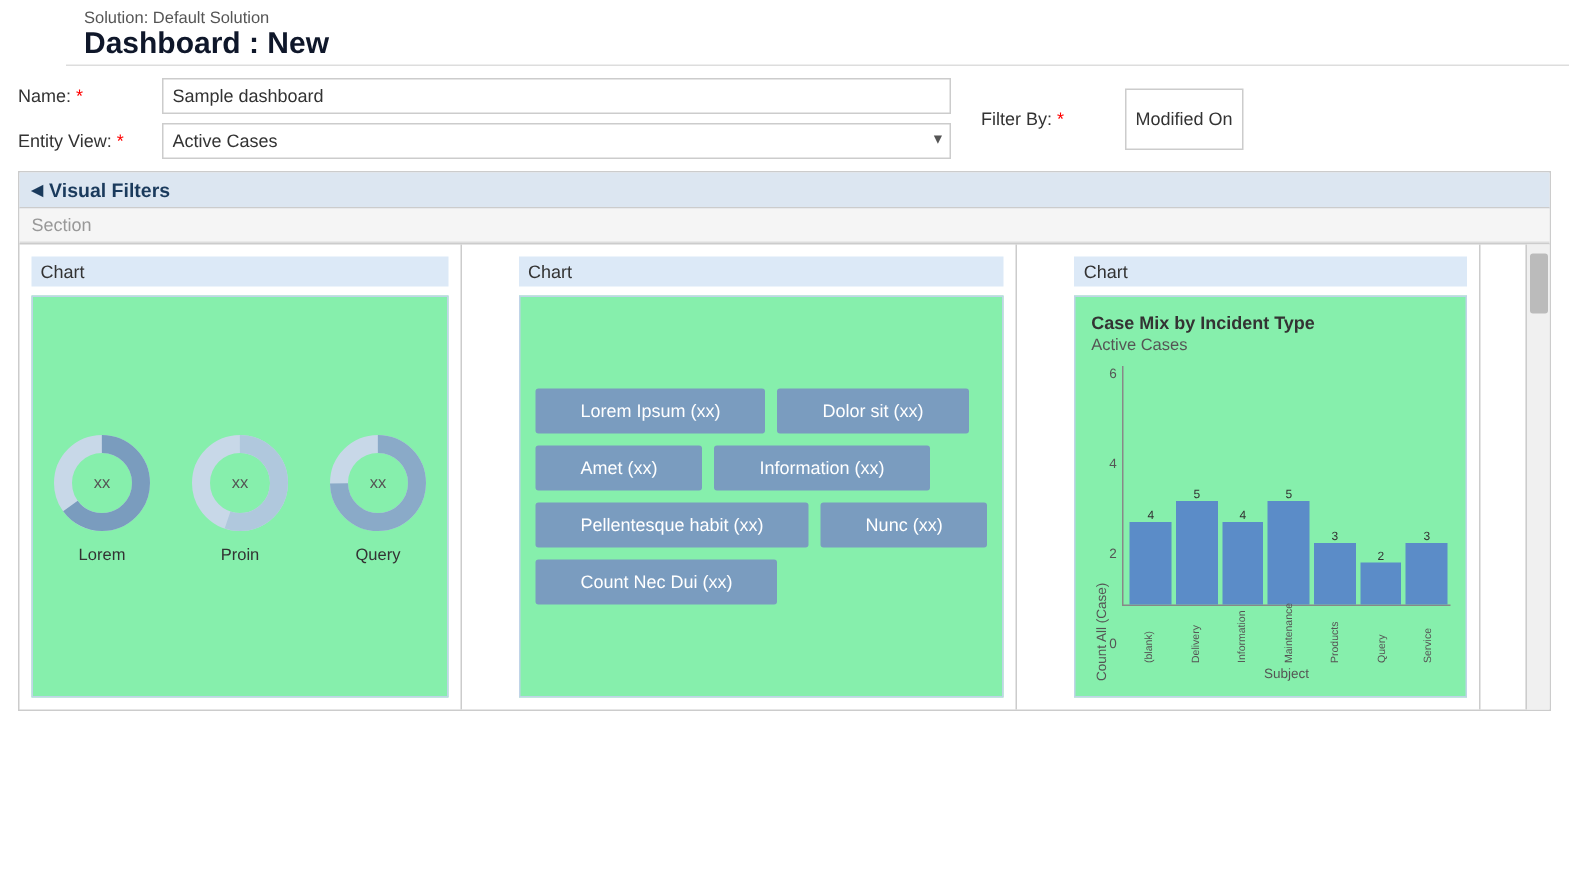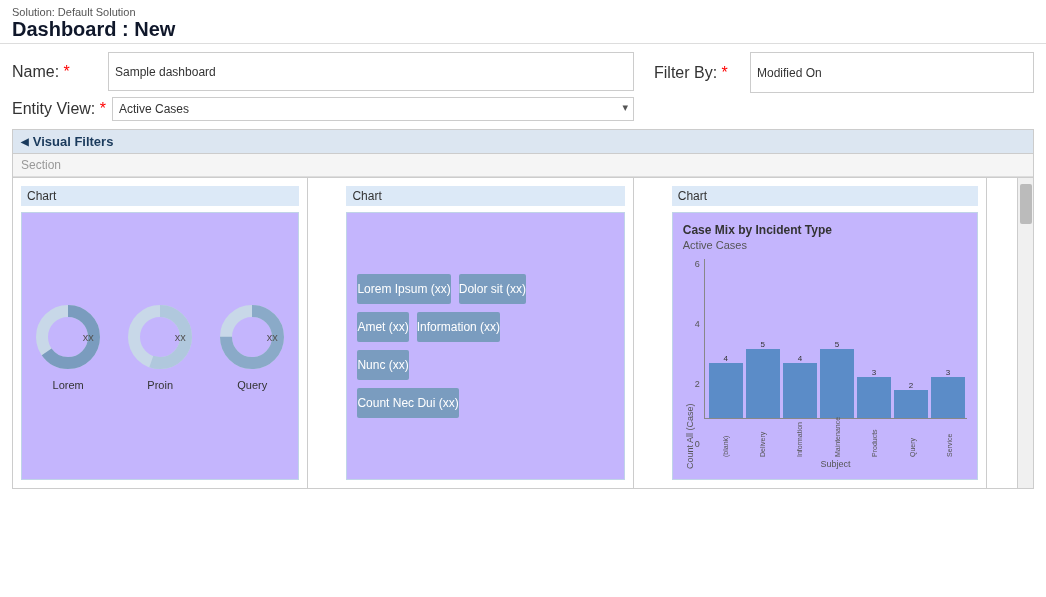--- a/index.html
+++ b/index.html
@@ -1,53 +1,53 @@
 <!DOCTYPE html>
 <html><head>
   <meta charset="utf-8">
   <style>
     * { box-sizing: border-box; margin: 0; padding: 0; }
     body { font-family: 'Segoe UI', Tahoma, Geneva, Verdana, sans-serif; font-size: 13px; background: #fff; color: #333; }
 
-    .top-bar { padding: 6px 12px 2px 12px; border-bottom: 1px solid #ddd; }
+    .top-bar { padding: 6px 12px 2px 12px; border-bottom: 1px solid #ddd; margin-left: 44px; }
     .solution-label { font-size: 11px; color: #555; }
     .page-title { font-size: 20px; font-weight: bold; color: #0f172a; }
 
     .form-area { padding: 8px 12px; display: flex; gap: 20px; }
     .form-left { flex: 1; display: flex; flex-direction: column; gap: 6px; }
-    .form-right { flex: 0 0 380px; display: flex; flex-direction: column; gap: 6px; }
+    .form-right { flex: 0 0 380px; display: flex; flex-direction: row; gap: 6px; }
 
     .form-row { display: flex; align-items: center; gap: 6px; }
-    .form-label { font-size: 16px; color: #333; white-space: nowrap; min-width: 90px; }
+    .form-label { font-size: 12px; color: #333; white-space: nowrap; min-width: 90px; }
     .required { color: red; }
-    .form-input { height: 39px; border: 1px solid #ccc; padding: 2px 6px; font-size: 12px; color: #333; background: #fff; flex: 1; }
+    .form-input { height: 24px; border: 1px solid #ccc; padding: 2px 6px; font-size: 12px; color: #333; background: #fff; flex: 1; }
     .form-select-wrap { position: relative; flex: 1; }
     .form-select-wrap select { width: 100%; height: 24px; border: 1px solid #ccc; padding: 2px 6px; font-size: 12px; color: #333; background: #fff; appearance: none; }
     .form-select-wrap::after { content: '▾'; position: absolute; right: 6px; top: 4px; font-size: 11px; pointer-events: none; color: #555; }
     .form-value { height: 41px; border: 1px solid #ccc; padding: 2px 6px; font-size: 12px; background: #fff; flex: 1; display: flex; align-items: center; }
 
     .visual-filters-section { margin: 0 12px; border: 1px solid #ccc; }
     .visual-filters-header { background: #dce6f1; padding: 4px 8px; display: flex; align-items: center; gap: 4px; font-size: 13px; font-weight: 600; color: #1a3a5c; border-bottom: 1px solid #ccc; }
     .collapse-icon { font-size: 10px; color: #1a3a5c; }
 
     .section-label { padding: 4px 8px; color: #999; font-size: 12px; background: #f5f5f5; border-bottom: 1px solid #ddd; }
     .chart-panel { flex: 1; border-right: 1px solid #ccc; padding: 8px; display: flex; flex-direction: column; }
     .chart-panel:last-child { border-right: none; }
     .chart-title { font-size: 12px; color: #333; margin-bottom: 6px; background: #dce9f7; padding: 3px 6px; }
 
-    .chart-inner { flex: 1; border: 1px solid #c0d4e8; background: #c4b5fd; display: flex; align-items: center; justify-content: center; padding: 10px; }
+    .chart-inner { flex: 1; border: 1px solid #c0d4e8; background: #86efac; display: flex; align-items: center; justify-content: center; padding: 10px; }
 
     
     .donuts-container { display: flex; flex-direction: column; align-items: center; justify-content: center; width: 100%; }
     .donuts-row { display: flex; gap: 20px; justify-content: center; }
     .donut-item { display: flex; flex-direction: column; align-items: center; gap: 6px; }
     .donut-wrap { position: relative; width: 72px; height: 72px; }
-    .donut-label-center { position: absolute; top: 50%; left: 50%; transform: translate(-50%, -50%); font-size: 11px; color: #555; margin-left: 20px; }
+    .donut-label-center { position: absolute; top: 50%; left: 50%; transform: translate(-50%, -50%); font-size: 11px; color: #555; }
     .donut-caption { font-size: 11px; color: #333; text-align: center; }
-    .wc-box { background: #7a9cbf; color: #fff; padding: 8px 0; font-size: 12px; border-radius: 2px; white-space: nowrap; }
+    .wc-box { background: #7a9cbf; color: #fff; padding: 8px 30px; font-size: 12px; border-radius: 2px; white-space: nowrap; }
     .bar-chart-title { font-size: 12px; font-weight: 600; color: #333; margin-bottom: 2px; }
     .bar-chart-subtitle { font-size: 11px; color: #555; margin-bottom: 8px; }
     .y-axis { display: flex; flex-direction: column; justify-content: space-between; align-items: flex-end; padding-right: 4px; padding-bottom: 20px; }
     .y-label { font-size: 9px; color: #555; }
     .y-axis-title { writing-mode: vertical-rl; transform: rotate(180deg); font-size: 9px; color: #555; display: flex; align-items: center; padding-right: 2px; padding-bottom: 20px; }
     .x-axis-title { text-align: center; font-size: 9px; color: #555; margin-top: 2px; }
   </style>
 </head>
 <body>
 
@@ -151,20 +151,21 @@
         <div style="display:flex; flex-direction:column; gap:8px; width:100%;">
           <div style="display:flex; gap:8px;">
             <div class="wc-box">Lorem Ipsum (xx)</div>
             <div class="wc-box">Dolor sit (xx)</div>
           </div>
           <div style="display:flex; gap:8px;">
             <div class="wc-box">Amet (xx)</div>
             <div class="wc-box">Information  (xx)</div>
           </div>
           <div style="display:flex; gap:8px;">
+            <div class="wc-box">Pellentesque habit  (xx)</div>
             <div class="wc-box">Nunc (xx)</div>
           </div>
           <div style="display:flex; gap:8px;">
             <div class="wc-box">Count Nec Dui (xx)</div>
           </div>
         </div>
       </div>
     </div>
 
     <div class="chart-panel" style="flex:1.1;">

